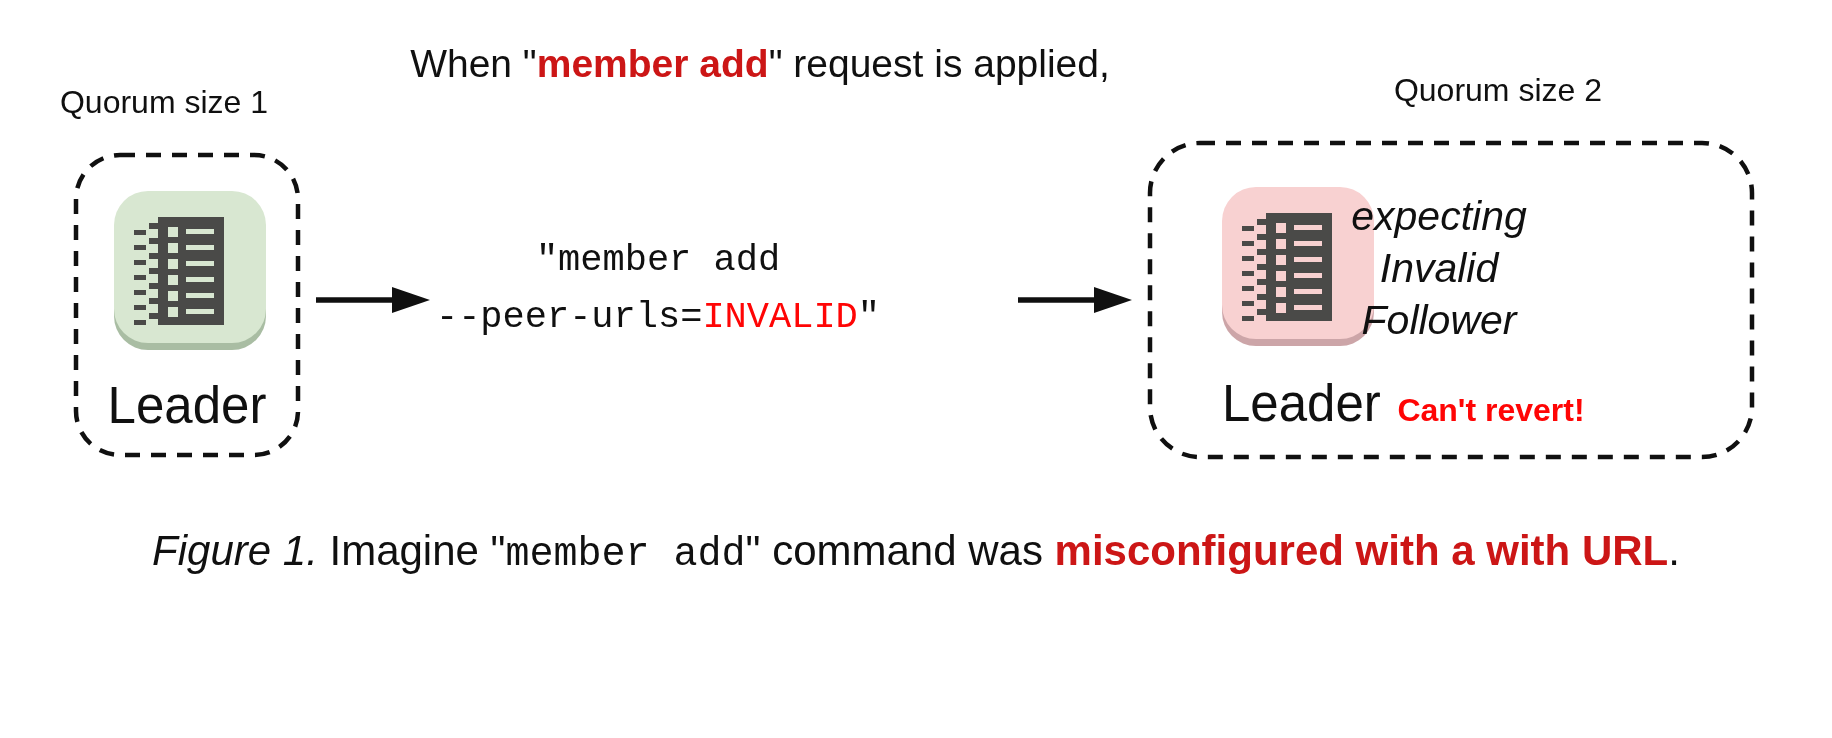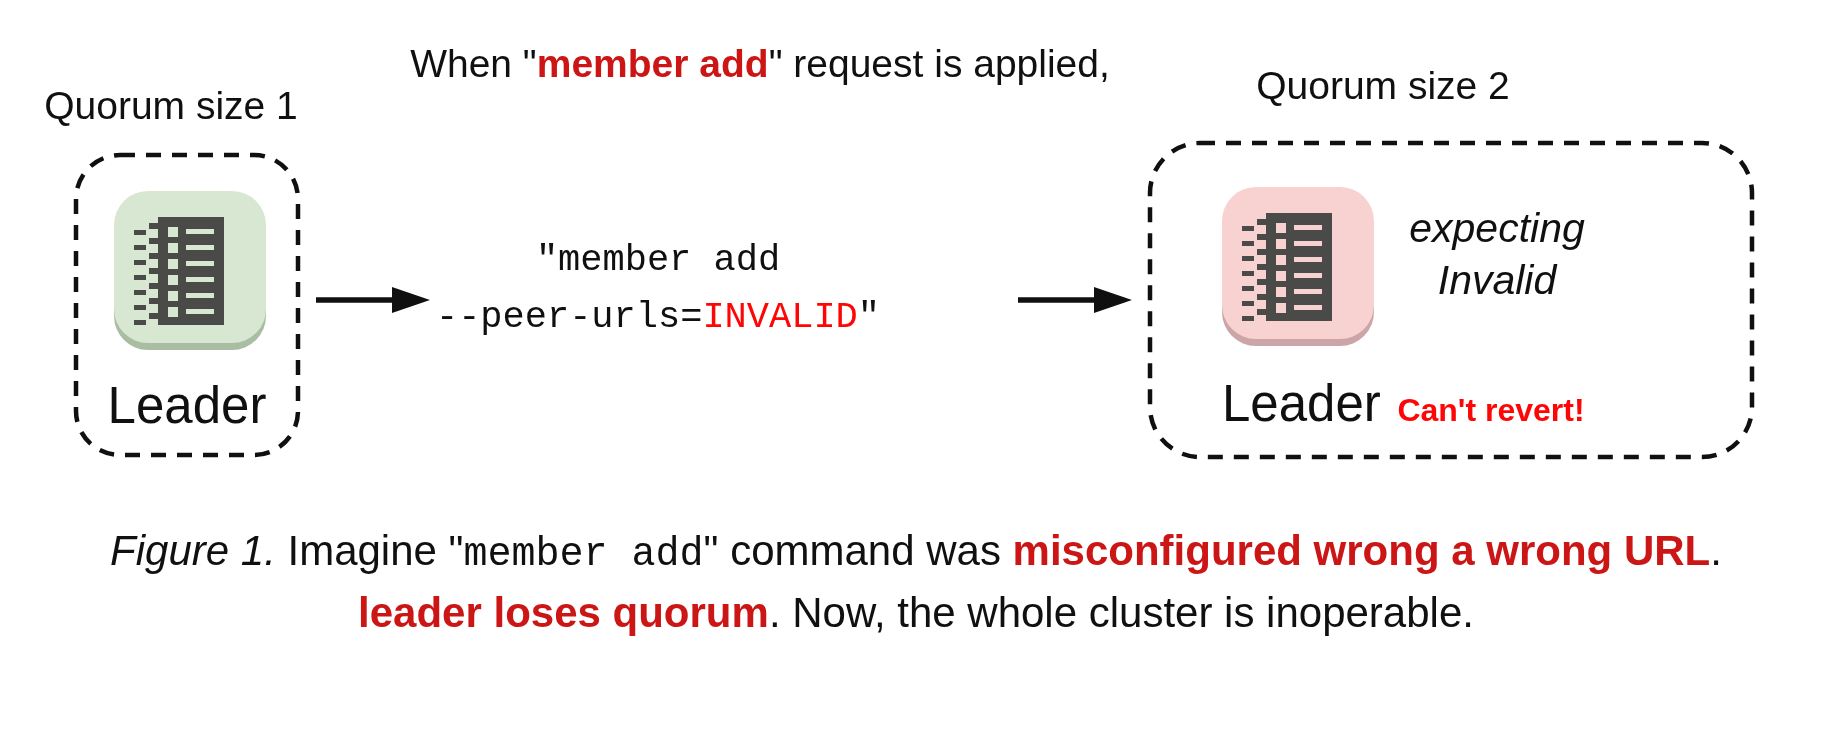--- a/index.html
+++ b/index.html
@@ -6,21 +6,21 @@
     --red-dark:#cc1616; --red-bright:#ff0505;
     --green-node:#d8e7d1; --green-node-shadow:#a9bda3;
     --pink-node:#f8d1d1; --pink-node-shadow:#cca5a8;
     --icon-body:#4a4a48; --ink:#101010;
   }
   html,body{margin:0;padding:0;background:#fff;}
   body{font-family:"Liberation Sans",sans-serif;color:var(--ink);}
   .stage{position:relative;width:1832px;height:738px;background:#ffffff;overflow:hidden;}
   .abs{position:absolute;}
   .center{text-align:center;}
-  .cluster-title{font-size:39px;white-space:nowrap;margin-left:7px;}
+  .cluster-title{font-size:32px;white-space:nowrap;}
   .node-label{font-size:51px;}
   .note{font-size:39px;line-height:48px;}
   .red-b{color:var(--red-dark);font-weight:bold;}
   .red-plain{color:var(--red-bright);}
   .cmd{font-family:"Liberation Mono",monospace;font-size:37px;line-height:57px;white-space:nowrap;}
   .expect{font-style:italic;font-size:41px;line-height:52px;}
   .warning{font-size:32px;font-weight:bold;color:var(--red-bright);white-space:nowrap;}
   .caption{font-size:42px;line-height:58px;}
   .caption .mono{font-family:"Liberation Mono",monospace;font-size:40px;}
   .fig-label{font-style:italic;}
@@ -88,21 +88,21 @@
   <div class="abs center cmd" style="left:398px;top:232px;width:520px;">
     <div>"member add</div>
     <div><span>--peer-urls=</span><span class="red-plain">INVALID</span><span>"</span></div>
   </div>
 
   <svg class="abs" style="left:1016px;top:283px;" width="116" height="34" viewBox="0 0 116 34">
     <line x1="2" y1="17" x2="82" y2="17" style="stroke:var(--ink)" stroke-width="5.5"></line>
     <polygon points="78,4 116,17 78,30" style="fill:var(--ink)"></polygon>
   </svg>
 
-  <div class="abs center cluster-title" style="left:1150px;top:64px;width:452px;">Quorum size 2</div>
+  <div class="abs center cluster-title" style="left:1150px;top:72px;width:452px;text-align:right;">Quorum size 2</div>
 
   <svg class="abs" style="left:1147px;top:140px;" width="608" height="320" viewBox="0 0 608 320">
     <rect x="3" y="3" width="602" height="314" rx="50" fill="none" style="stroke:var(--ink)" stroke-width="4.5" stroke-dasharray="15 11"></rect>
   </svg>
 
   <svg class="abs node-pink" style="left:1222px;top:187px;" width="152" height="159" viewBox="0 0 152 159">
     <rect x="0" y="8" width="152" height="151" rx="34" style="fill:var(--node-shadow)"></rect>
     <rect x="0" y="0" width="152" height="152" rx="34" style="fill:var(--node-bg)"></rect>
     <rect x="44" y="26" width="66" height="108" style="fill:var(--icon-body)"></rect>
     <g style="fill:var(--icon-body)">
@@ -132,25 +132,25 @@
         <rect x="72" y="86" width="28" height="5"></rect>
       <rect x="54" y="100" width="10" height="10"></rect>
         <rect x="72" y="102" width="28" height="5"></rect>
       <rect x="54" y="116" width="10" height="10"></rect>
         <rect x="72" y="118" width="28" height="5"></rect>
     </g>
   </svg>
 
   <div class="abs center node-label" style="left:1222px;top:374px;width:152px;">Leader</div>
 
-  <div class="abs center expect" style="left:1374px;top:190px;width:246px;margin-top:12px;">
+  <div class="abs center expect" style="left:1316px;top:190px;width:246px;">
     <div>expecting</div>
     <div>Invalid</div>
+    <div>Follower</div>
   </div>
 
   <div class="abs center warning" style="left:1368px;top:392px;width:246px;">Can't revert!</div>
 
   <div class="abs center caption" style="left:0px;top:522px;width:1832px;">
-    <div><span class="fig-label">Figure 1.</span><span> Imagine "</span><span class="mono">member add</span><span>" command was </span><span class="red-b">misconfigured wrong a wrong URL</span><span>.</span></div>
-    <div><span class="red-b">leader loses quorum</span><span>. Now, the whole cluster is inoperable.</span></div>
+    <div><span class="fig-label">Figure 1.</span><span> Imagine "</span><span class="mono">member add</span><span>" command was </span><span class="red-b">misconfigured with a with URL</span><span>.</span></div>
   </div>
 
 </div>
 
 </body></html>

